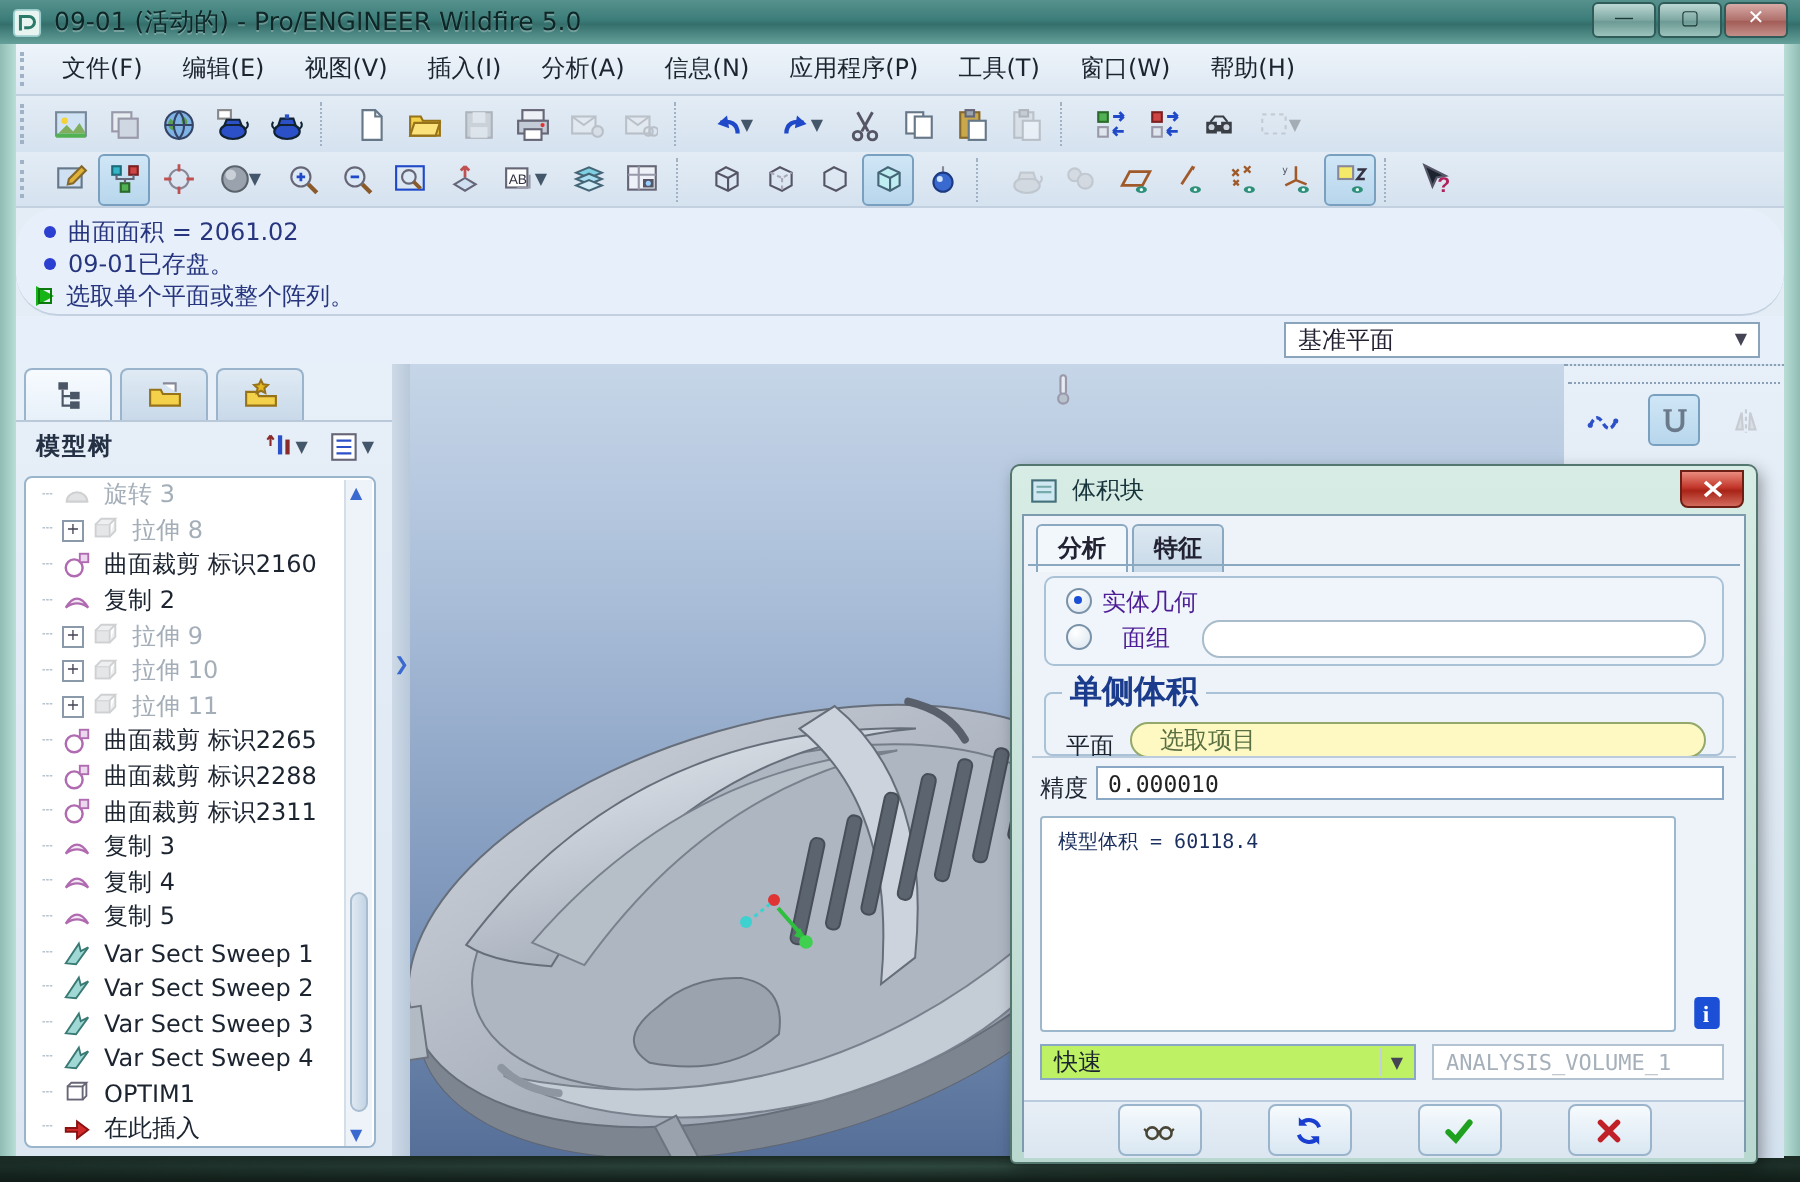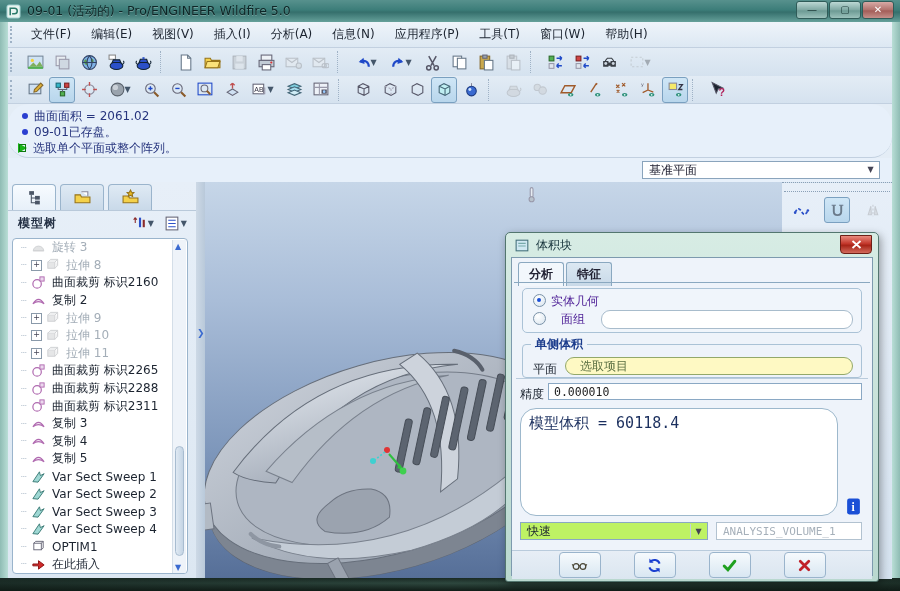--- a/index.html
+++ b/index.html
@@ -110,32 +110,32 @@
   .dtabline{position:absolute;left:2px;right:2px;top:24px;border-top:1px solid #8aa8c0;}
   .groupbox{position:absolute;left:10px;top:30px;right:10px;height:43px;border:1px solid #aac2d6;
     border-radius:5px;background:#f0f5fb;}
   .radio{position:absolute;width:11px;height:11px;border-radius:50%;border:1px solid #7a92a8;
     background:radial-gradient(circle at 35% 30%,#fff,#d8e4ee);}
   .radio.sel::after{content:"";position:absolute;left:2.5px;top:2.5px;width:4px;height:4px;border-radius:50%;background:#1a4fd6;}
   .rlabel{position:absolute;color:#4c1d95;}
   .capsule{position:absolute;height:17px;border:1px solid #a8bccc;border-radius:9px;background:#fff;}
   fieldset#oneside{position:absolute;left:10px;top:78px;right:10px;height:40px;margin:0;
     border:1px solid #aac2d6;border-radius:4px;padding:0;}
-  fieldset#oneside legend{margin-left:8px;padding:0 4px;color:#1b3c8c;font-weight:bold;font-size:12px;}
+  fieldset#oneside legend{margin-left:8px;padding:0 4px;color:#1b3c8c;font-weight:bold;font-size:16px;}
   #plane-label{position:absolute;left:10px;top:8px;color:#1c2430;}
   #plane-field{position:absolute;left:42px;right:8px;top:4px;height:18px;border:1px solid #93a86a;
     border-radius:9px;background:#fef9c3;color:#5a6f42;display:flex;align-items:center;padding-left:14px;box-sizing:border-box;}
   .hline{position:absolute;left:4px;right:4px;border-top:1px solid #b9cbdc;}
   #acc-label{position:absolute;left:8px;top:128px;color:#1c2430;}
   #acc-input{position:absolute;left:36px;right:10px;top:125px;height:17px;border:1px solid #8aa8c4;
     background:#fff;color:#222;display:flex;align-items:center;padding-left:5px;box-sizing:border-box;
     font-family:"DejaVu Sans Mono","Liberation Mono",monospace;font-size:11.5px;}
   #results{position:absolute;left:8px;top:150px;right:34px;height:108px;border:1px solid #9db8cc;
-    border-radius:16px;background:#fff;padding:5px 8px;box-sizing:border-box;color:#1b2f5e;
-    font-family:"DejaVu Sans Mono","Liberation Mono",monospace;font-size:15px;}
+    border-radius:2px;background:#fff;padding:5px 8px;box-sizing:border-box;color:#1b2f5e;
+    font-family:"DejaVu Sans Mono","Liberation Mono",monospace;font-size:10px;}
   #infobtn{position:absolute;right:10px;top:240px;width:17px;height:19px;}
   #combo-mode{position:absolute;left:8px;top:264px;width:188px;height:18px;border:1px solid #8aa8c4;background:#bef264;
     display:flex;align-items:center;padding-left:6px;box-sizing:border-box;color:#1c2430;}
   #combo-mode .dd{position:absolute;right:1px;top:1px;bottom:1px;width:15px;border-left:1px solid #c2d0dc;
     font-size:8px;color:#445;display:flex;align-items:center;justify-content:center;}
   #name-input{position:absolute;left:204px;right:10px;top:264px;height:18px;border:1px solid #b2c2d0;background:#fff;
     color:#a6b0ba;display:flex;align-items:center;padding-left:6px;box-sizing:border-box;
     font-family:"DejaVu Sans Mono","Liberation Mono",monospace;font-size:11px;}
   #btnrow{position:absolute;left:0;right:0;top:292px;height:28px;border-top:1px solid #b9cbdc;
     background:linear-gradient(180deg,#e7eef6,#dbe6f0);display:flex;align-items:center;justify-content:space-around;padding:0 30px;}

